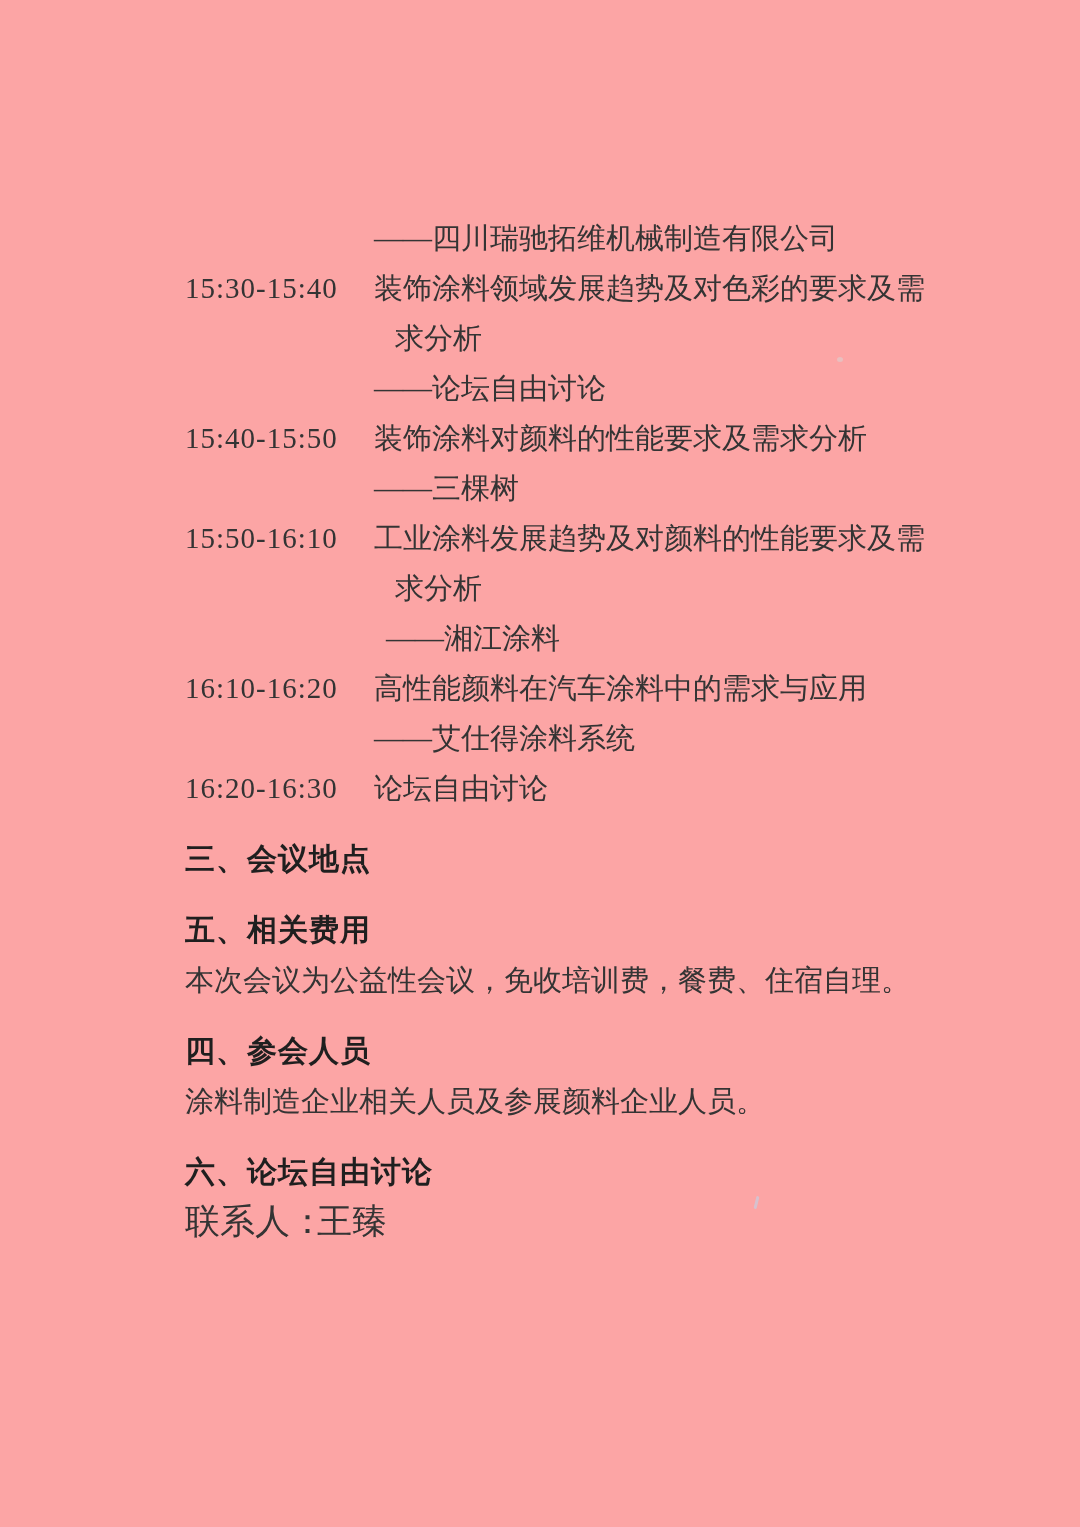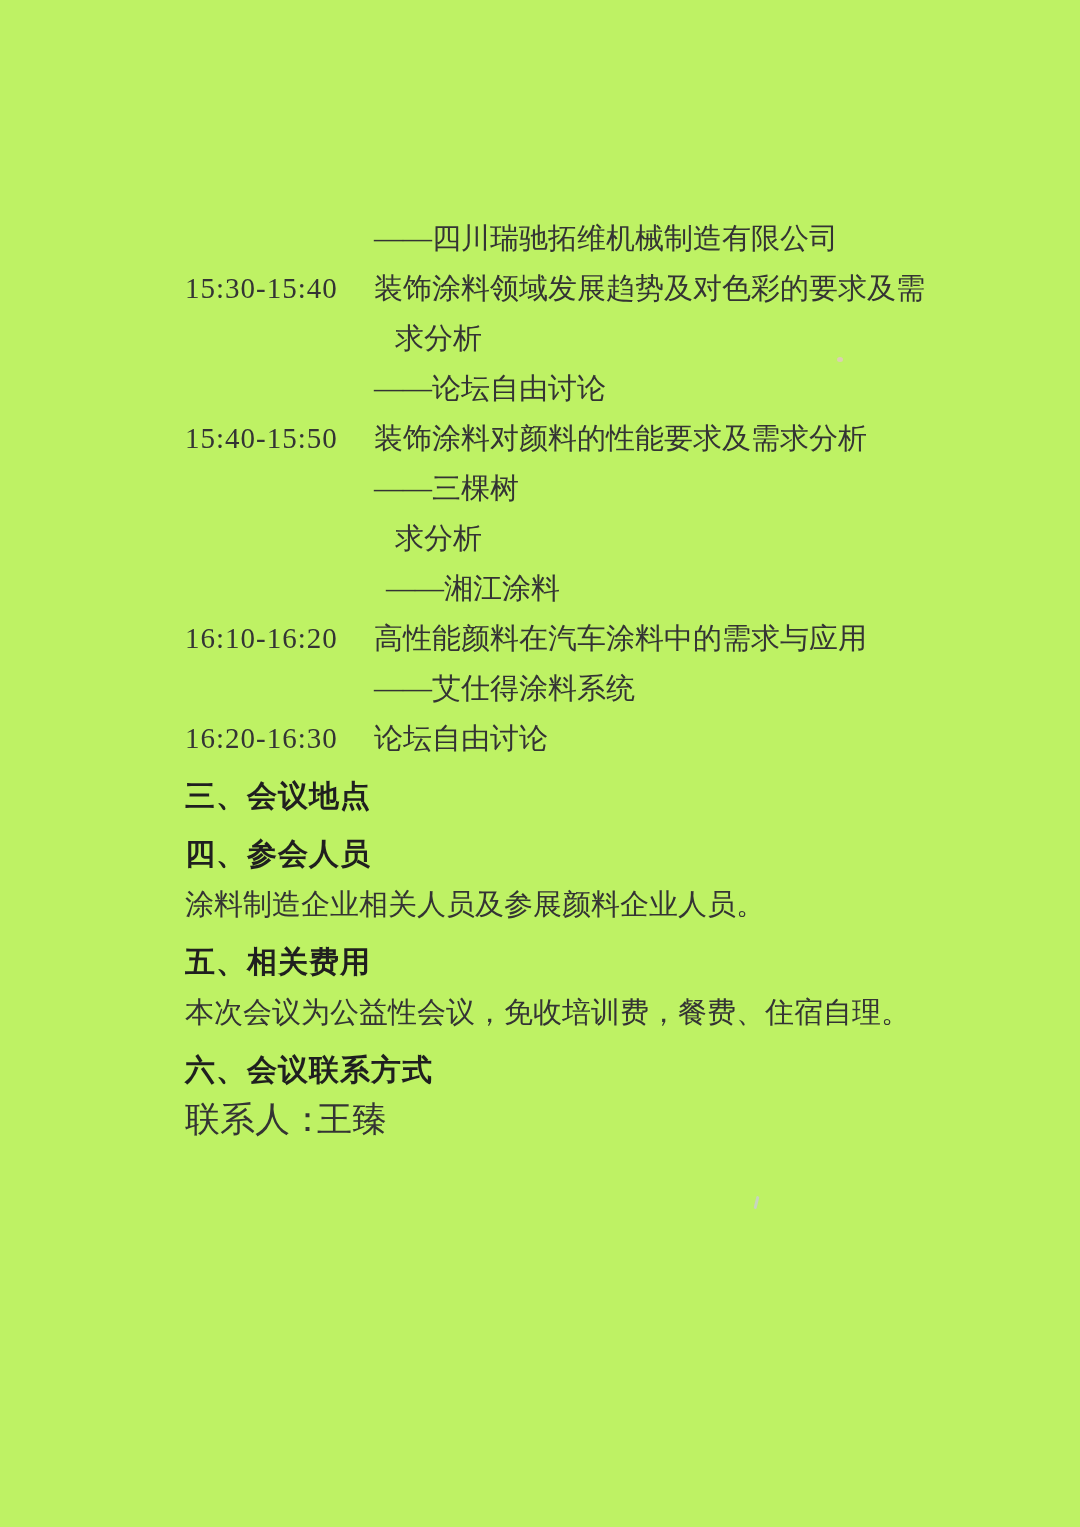--- a/index.html
+++ b/index.html
@@ -1,21 +1,21 @@
 <!DOCTYPE html>
 <html><head>
 <meta charset="utf-8">
 <style>
   html, body { margin: 0; padding: 0; background: #e8e8e8; }
   .page {
     position: relative;
     width: 1080px;
     height: 1527px;
     margin: 0 auto;
-    background: #bef264;
+    background: #fca5a5;
     overflow: hidden;
     font-family: "Liberation Serif", "DejaVu Serif", serif;
     color: #343434;
   }
   .doc {
     position: absolute;
     left: 185px;
     top: 213px;
     width: 740px;
   }
@@ -26,21 +26,21 @@
     white-space: nowrap;
   }
   .agenda-time {
     width: 189px;
     flex: none;
     letter-spacing: 1px;
   }
   .agenda-text { white-space: nowrap; }
   .indent-wrap   { padding-left: 21px; }
   .indent-spk    { padding-left: 12px; }
-  .section { margin-top: 8px; }
+  .section { margin-top: 21px; }
   .section-heading {
     font-size: 30px;
     line-height: 50px;
     font-weight: bold;
     color: #1f1f1f;
     white-space: nowrap;
     letter-spacing: 1px;
   }
   .section-body {
     font-size: 29px;
@@ -100,20 +100,24 @@
     </div>
     <div class="agenda-row">
       <span class="agenda-time">15:40-15:50</span>
       <span class="agenda-text">装饰涂料对颜料的性能要求及需求分析</span>
     </div>
     <div class="agenda-row">
       <span class="agenda-time"></span>
       <span class="agenda-text">——三棵树</span>
     </div>
     <div class="agenda-row">
+      <span class="agenda-time">15:50-16:10</span>
+      <span class="agenda-text">工业涂料发展趋势及对颜料的性能要求及需</span>
+    </div>
+    <div class="agenda-row">
       <span class="agenda-time"></span>
       <span class="agenda-text indent-wrap">求分析</span>
     </div>
     <div class="agenda-row">
       <span class="agenda-time"></span>
       <span class="agenda-text indent-spk">——湘江涂料</span>
     </div>
     <div class="agenda-row">
       <span class="agenda-time">16:10-16:20</span>
       <span class="agenda-text">高性能颜料在汽车涂料中的需求与应用</span>
@@ -125,31 +129,31 @@
     <div class="agenda-row">
       <span class="agenda-time">16:20-16:30</span>
       <span class="agenda-text">论坛自由讨论</span>
     </div>
 
     <div class="section">
       <div class="section-heading">三、会议地点</div>
     </div>
 
     <div class="section">
+      <div class="section-heading">五、相关费用</div>
+      <div class="section-body">本次会议为公益性会议，免收培训费，餐费、住宿自理。</div>
+    </div>
+
+    <div class="section">
       <div class="section-heading">四、参会人员</div>
       <div class="section-body">涂料制造企业相关人员及参展颜料企业人员。</div>
     </div>
 
     <div class="section">
-      <div class="section-heading">五、相关费用</div>
-      <div class="section-body">本次会议为公益性会议，免收培训费，餐费、住宿自理。</div>
-    </div>
-
-    <div class="section">
-      <div class="section-heading">六、会议联系方式</div>
+      <div class="section-heading">六、论坛自由讨论</div>
       <div class="contact-row">
         <span class="contact-label">联系人：</span>
         <span class="contact-name">王臻</span>
       </div>
     </div>
 
   </div>
 
   <div class="speck-pink"></div>
   <div class="speck-blue"></div>

